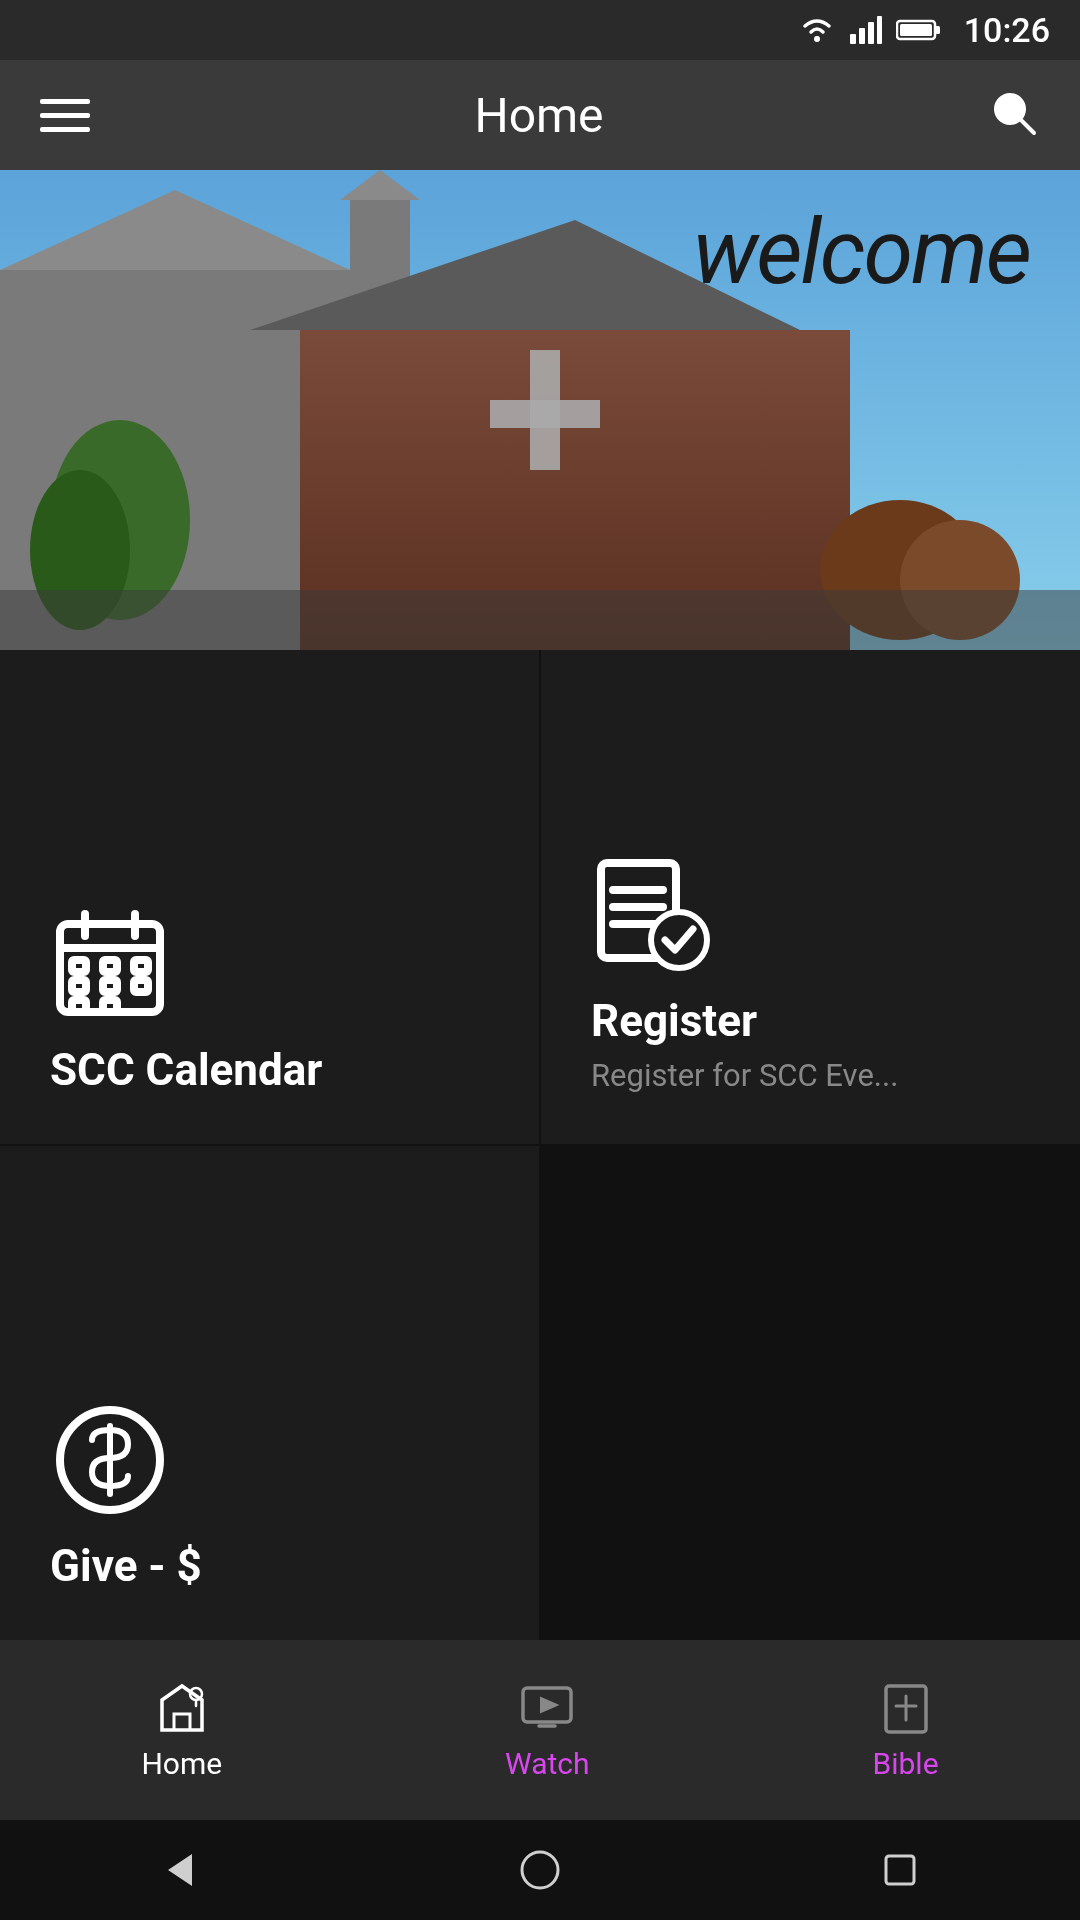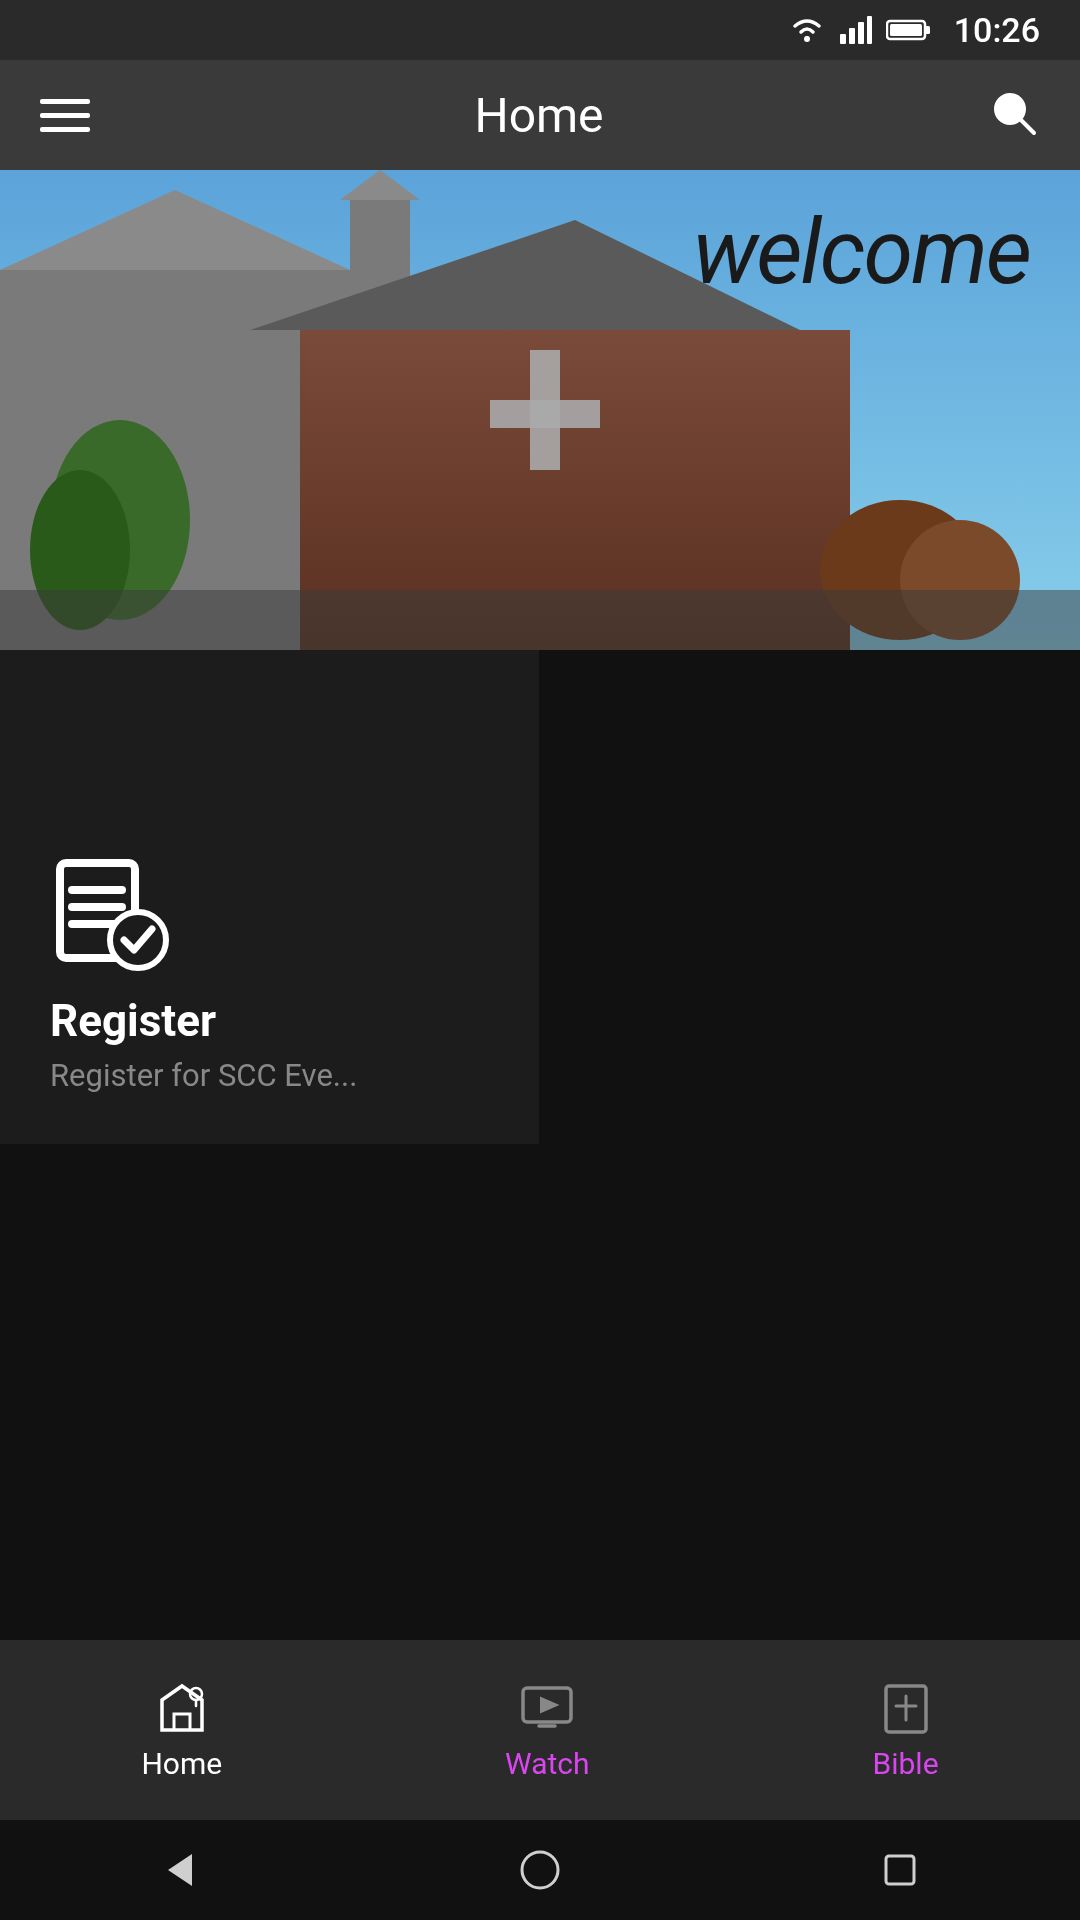--- a/index.html
+++ b/index.html
@@ -15,21 +15,21 @@
     }
 
     
     .status-bar {
       width: 100%;
       height: 60px;
       background: #2a2a2a;
       display: flex;
       align-items: center;
       justify-content: flex-end;
-      padding: 0 40px;
+      padding: 0 30px;
       gap: 12px;
     }
 
     .status-icons {
       display: flex;
       align-items: center;
       gap: 14px;
     }
 
     .status-time {
@@ -304,39 +304,72 @@
       <ellipse cx="900" cy="400" rx="80" ry="70" fill="#6a3a1a"></ellipse>
       <ellipse cx="960" cy="410" rx="60" ry="60" fill="#7a4a2a"></ellipse>
 
       <rect x="0" y="420" width="1080" height="60" fill="#3a3a3a" opacity="0.5"></rect>
     </svg>
     <span class="welcome-text">welcome</span>
   </div>
 
   <div class="menu-grid">
 
+    <div class="menu-item">
+      <div class="menu-icon">
+        <svg viewBox="0 0 120 120" fill="none" stroke="white" stroke-width="6" stroke-linecap="round" stroke-linejoin="round">
+
+          <rect x="10" y="20" width="100" height="88" rx="8"></rect>
+
+          <line x1="10" y1="44" x2="110" y2="44"></line>
+
+          <line x1="35" y1="10" x2="35" y2="32"></line>
+          <line x1="85" y1="10" x2="85" y2="32"></line>
+
+          <rect x="22" y="56" width="14" height="12" rx="2"></rect>
+          <rect x="53" y="56" width="14" height="12" rx="2"></rect>
+          <rect x="84" y="56" width="14" height="12" rx="2"></rect>
+          <rect x="22" y="76" width="14" height="12" rx="2"></rect>
+          <rect x="53" y="76" width="14" height="12" rx="2"></rect>
+          <rect x="84" y="76" width="14" height="12" rx="2"></rect>
+          <rect x="22" y="96" width="14" height="12" rx="2"></rect>
+          <rect x="53" y="96" width="14" height="12" rx="2"></rect>
+        </svg>
+      </div>
+      <span class="menu-label">SCC Calendar</span>
+    </div>
 
     <div class="menu-item">
       <div class="menu-icon">
         <svg viewBox="0 0 120 120" fill="none" stroke="white" stroke-width="6" stroke-linecap="round" stroke-linejoin="round">
 
           <rect x="10" y="8" width="75" height="95" rx="6"></rect>
 
           <line x1="22" y1="35" x2="72" y2="35"></line>
           <line x1="22" y1="52" x2="72" y2="52"></line>
           <line x1="22" y1="69" x2="72" y2="69"></line>
 
           <circle cx="88" cy="85" r="28" fill="#1c1c1c" stroke="white" stroke-width="6"></circle>
           <polyline points="74,85 84,95 102,74" stroke="white" stroke-width="7" fill="none"></polyline>
         </svg>
       </div>
       <span class="menu-label">Register</span>
       <span class="menu-sublabel">Register for SCC Eve...</span>
     </div>
 
+    <div class="menu-item">
+      <div class="menu-icon">
+        <svg viewBox="0 0 120 120" fill="none" stroke="white" stroke-width="7" stroke-linecap="round" stroke-linejoin="round">
+          <circle cx="60" cy="60" r="50"></circle>
+          <path d="M60 26 L60 94" stroke="white" stroke-width="6"></path>
+          <path d="M42 40 Q42 30 60 30 Q78 30 78 44 Q78 58 60 58 Q42 58 42 72 Q42 86 60 86 Q78 86 78 76" stroke="white" stroke-width="6" fill="none"></path>
+        </svg>
+      </div>
+      <span class="menu-label">Give - $</span>
+    </div>
 
 
   </div>
 
   <div class="bottom-nav">
 
     <div class="bottom-nav-item active">
       <svg viewBox="0 0 56 56" stroke="white" fill="none" stroke-width="3">
 
         <path d="M8 20 L28 6 L48 20 L48 50 L8 50 Z" stroke="white" stroke-width="3.5" fill="none"></path>

